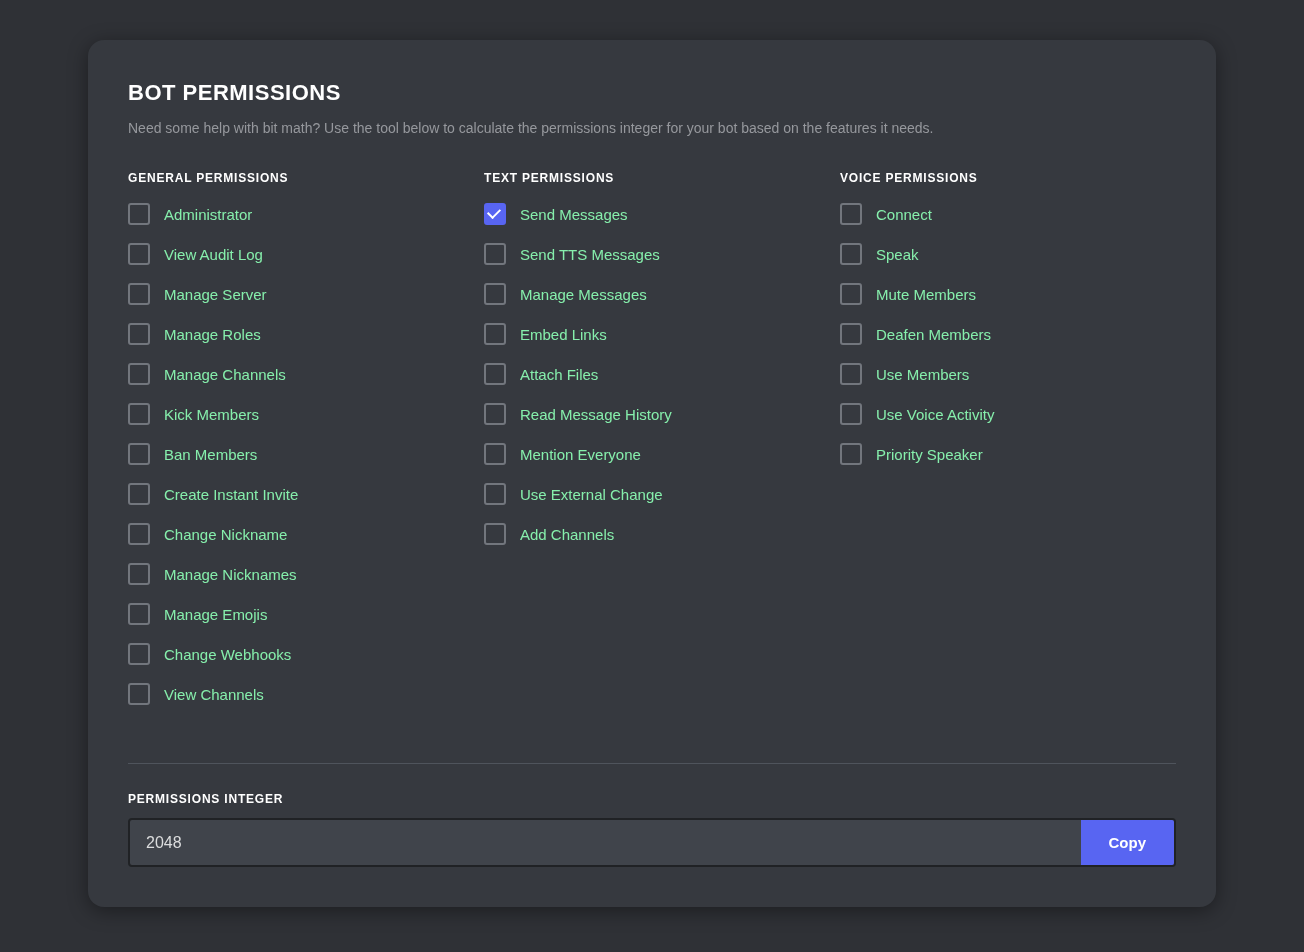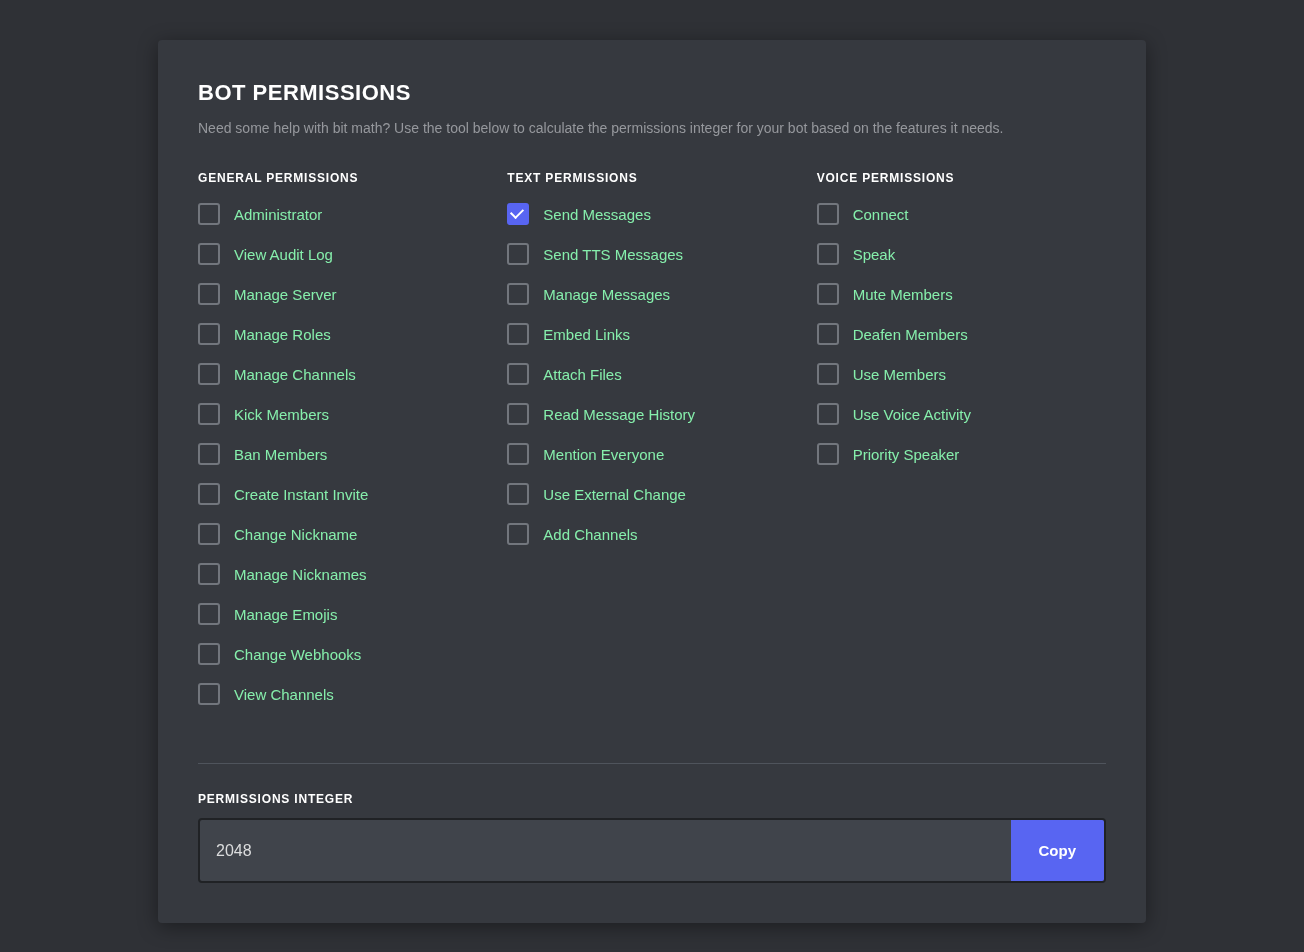--- a/index.html
+++ b/index.html
@@ -15,23 +15,23 @@
       width: 1304px;
       min-height: 952px;
       display: flex;
       align-items: flex-start;
       justify-content: center;
       padding: 40px;
     }
 
     .container {
       background-color: #36393f;
-      border-radius: 4px;
+      border-radius: 16px;
       padding: 40px;
-      width: 988px;
+      width: 1128px;
       box-shadow: 0 4px 20px rgba(0,0,0,0.4);
     }
 
     .page-title {
       font-size: 22px;
       font-weight: 700;
       color: #ffffff;
       text-transform: uppercase;
       letter-spacing: 0.5px;
       margin-bottom: 12px;
@@ -141,21 +141,21 @@
       outline: none;
       color: #dcddde;
       font-size: 16px;
       padding: 0 16px;
     }
 
     .copy-button {
       background-color: #5865f2;
       color: #ffffff;
       border: none;
-      padding: 22px 28px;
+      padding: 14px 28px;
       font-size: 15px;
       font-weight: 600;
       cursor: pointer;
       border-radius: 0;
       white-space: nowrap;
     }
   </style>
 </head>
 <body>
 

